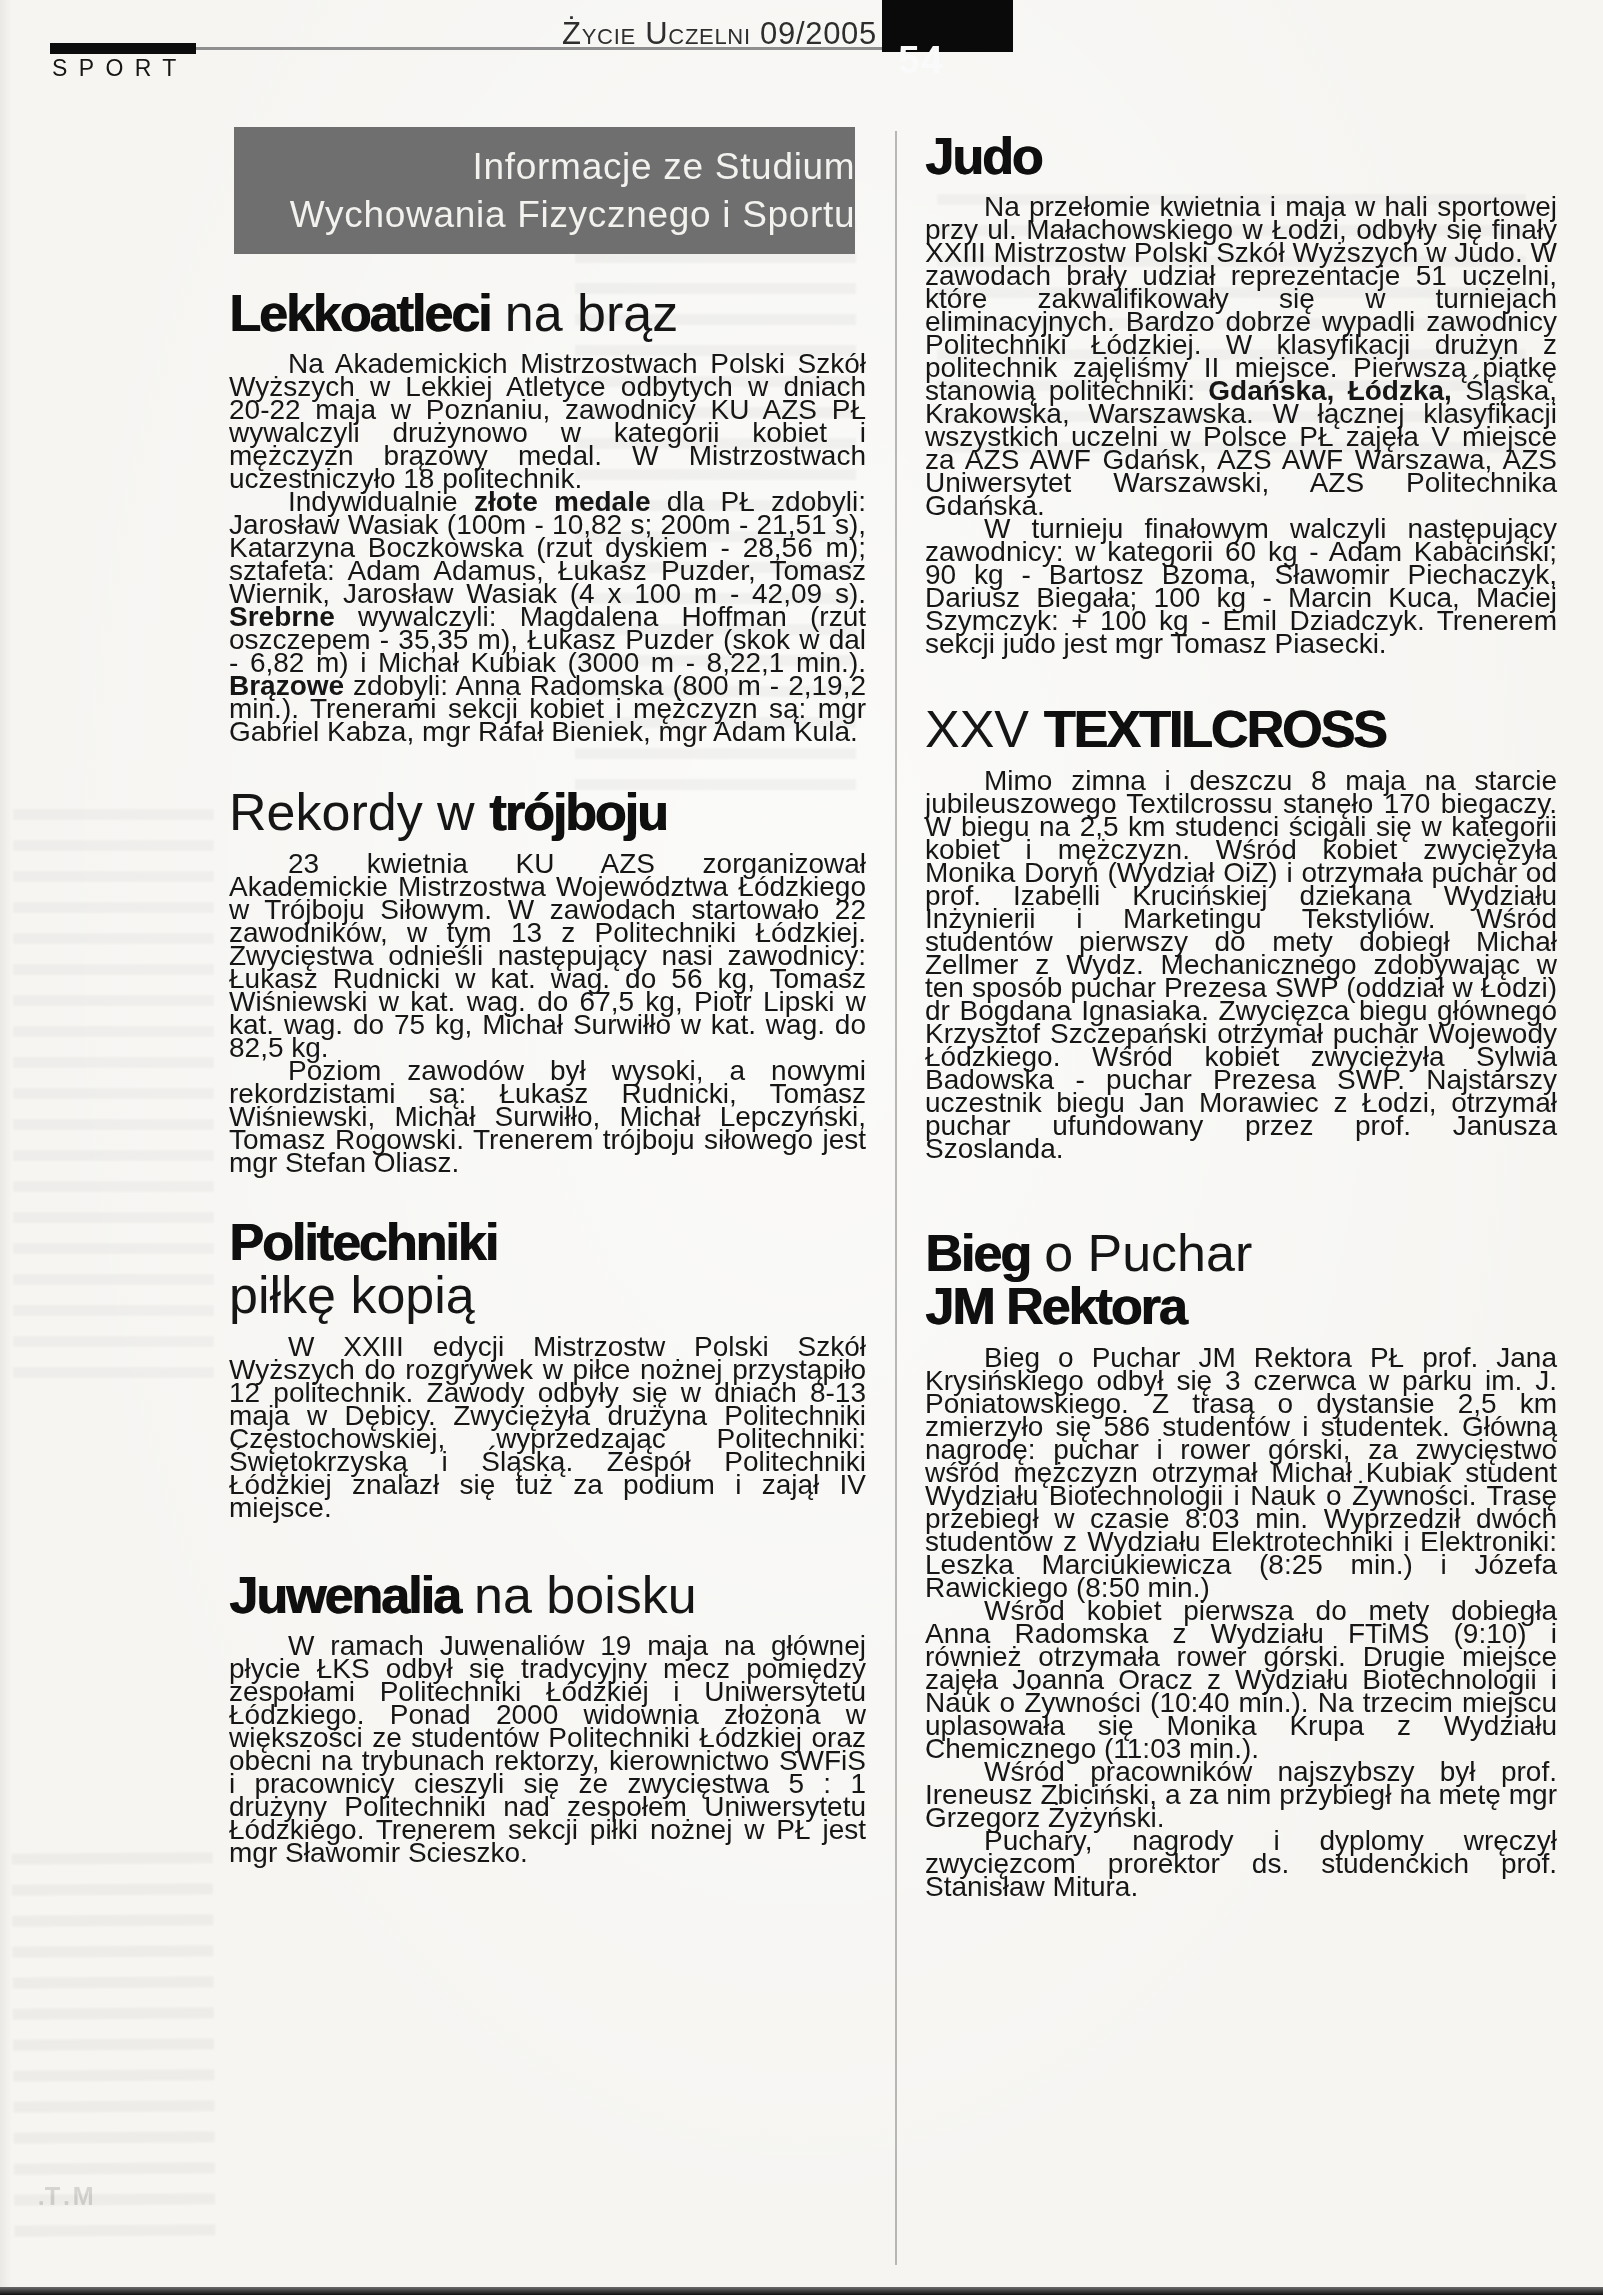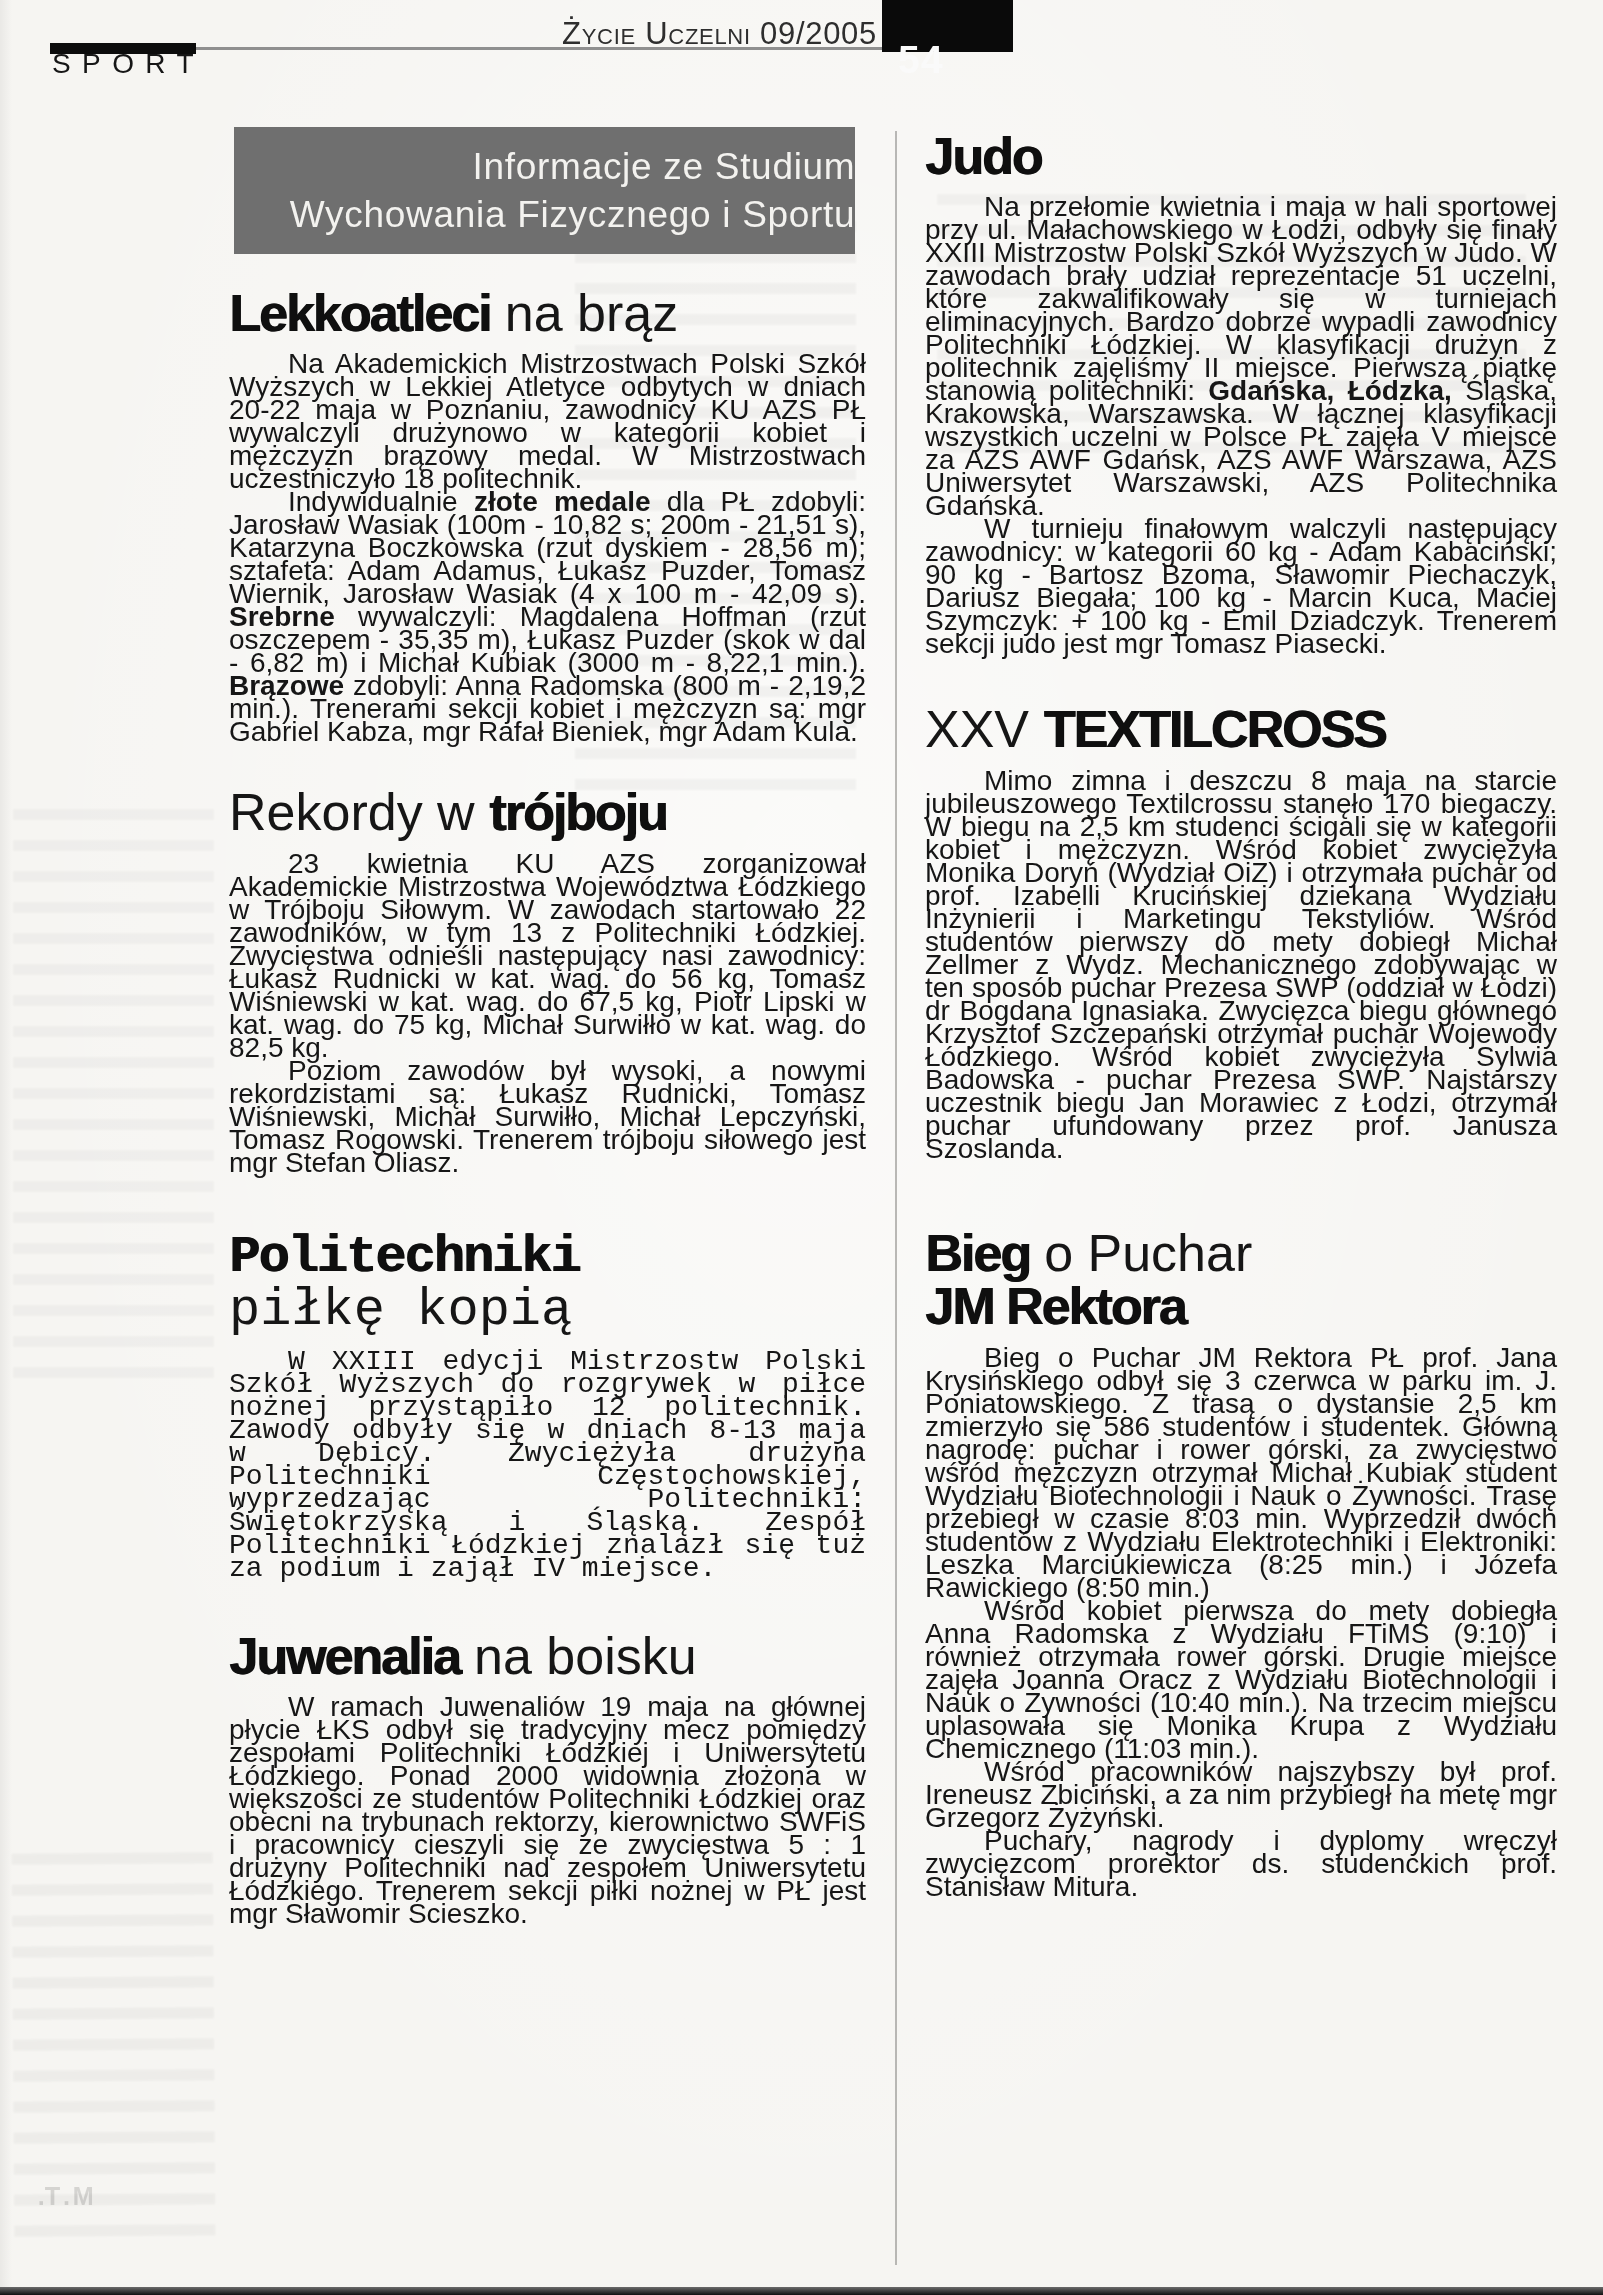--- a/index.html
+++ b/index.html
@@ -9,21 +9,21 @@
     background:
       radial-gradient(ellipse at 50% 40%, rgba(255,255,255,.55), rgba(0,0,0,0) 70%),
       linear-gradient(90deg, rgba(0,0,0,.05), rgba(0,0,0,0) 12px),
       #f6f5f2;
     overflow:hidden;
     font-family:"Liberation Sans", sans-serif;
     color:#1b1b1b;
   }
   
   .sport-bar{position:absolute;left:50px;top:43px;width:146px;height:10.7px;background:#0c0c0c;}
-  .sport-label{position:absolute;left:52px;top:48px;font-size:28px;letter-spacing:11.4px;color:#161616;}
+  .sport-label{position:absolute;left:52px;top:55px;font-size:23px;letter-spacing:11.4px;color:#161616;}
   .header-rule{position:absolute;left:196px;top:47px;width:817px;height:2.7px;background:#8f8f8f;}
   .masthead{position:absolute;left:555px;top:16px;width:322px;text-align:right;
     font-variant-caps:small-caps;font-size:31px;letter-spacing:0.7px;color:#2e2e2e;}
   .page-number-box{position:absolute;left:882px;top:0;width:131px;height:52px;background:#0a0a0a;}
   .page-number{position:absolute;left:16px;top:6.7px;font-size:39px;font-weight:bold;color:#fafafa;letter-spacing:1.3px;margin-top:31px;}
   
   .column{position:absolute;top:127px;}
   .column-left{left:229px;width:637px;}
   .column-right{left:925px;width:632px;}
   .column-rule{position:absolute;left:895px;top:131px;width:2px;height:2134px;background:#a3a29f;opacity:.75;}
@@ -37,21 +37,21 @@
   .article-title{margin:0 0 12px 0;font-size:52px;line-height:1.03;color:#0f0f0f;}
   .run-bold{font-weight:bold;letter-spacing:-2px;text-shadow:1px 0 0 currentColor;}
   .run-light{font-weight:400;letter-spacing:0;color:#161616;}
   .article-paragraph{
     margin:0;text-indent:59px;text-align:justify;
     font-size:28px;line-height:23px;color:#161616;
   }
   .para-bold{font-weight:bold;}
   .article-lekkoatleci{margin-top:33px;}
   .article-rekordy{margin-top:43px;}
-  .article-politechniki{margin-top:57px;font-family:Liberation Mono, monospace;}
+  .article-politechniki{margin-top:42px;}
   .article-juwenalia{margin-top:50px;}
   .article-judo{margin-top:2.7px;}
   .article-textilcross{margin-top:48px;}
   .article-bieg{margin-top:67px;}
   
   .bottom-bar{position:absolute;left:0;top:2287px;width:1603px;height:8px;
     background:linear-gradient(#6b6b6b,#111);}
   .ghost-mark{position:absolute;left:35px;top:2182px;font-size:25.4px;font-weight:bold;
     color:#000;opacity:.13;transform:scaleX(-1);letter-spacing:2.7px;}
   

